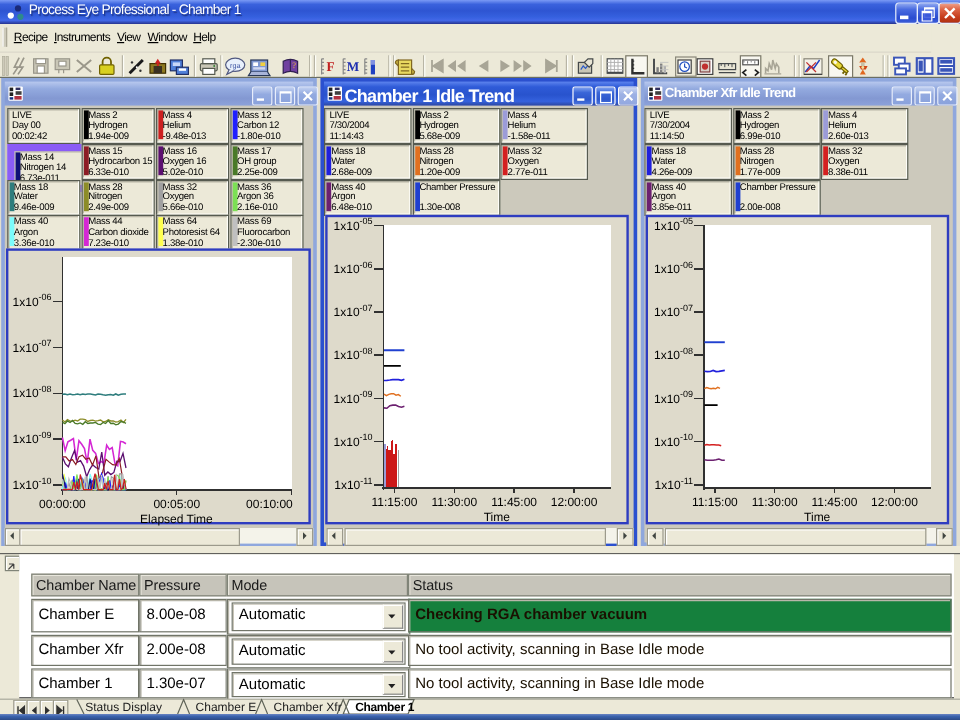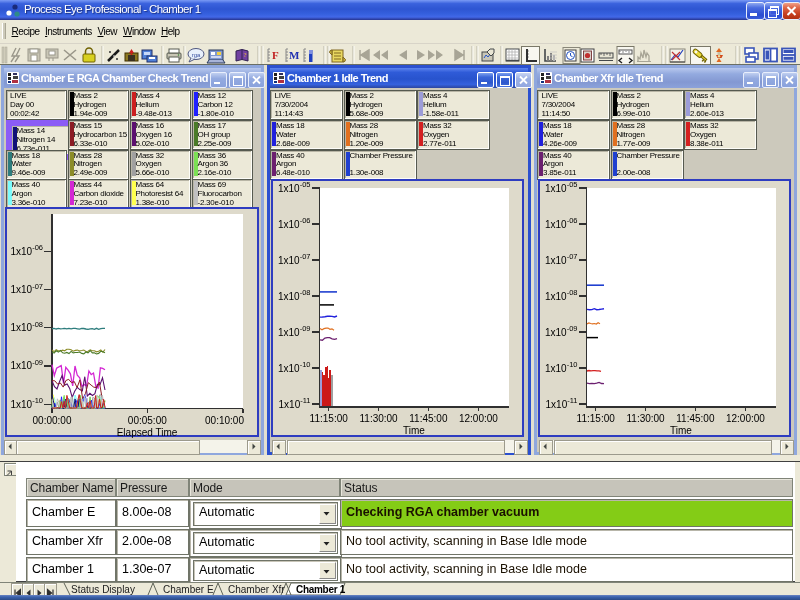--- a/index.html
+++ b/index.html
@@ -187,21 +187,20 @@
 <div style="position:absolute;left:1px;top:65px;width:263px;height:390px;background:#8fa7dd">
       <div style="position:absolute;left:3px;top:3px;width:257px;height:20px;background:linear-gradient(180deg,#b8c8ee 0%,#93aadf 30%,#8398d2 70%,#8ca2da 100%)">
         <div style="position:absolute;left:3px;top:4px;width:12px;height:12px;background:#fff;border-radius:1px">
           <div style="position:absolute;left:1px;top:1px;width:3px;height:3px;background:#202020"></div>
           <div style="position:absolute;left:6px;top:1px;width:4px;height:2px;background:#303060"></div>
           <div style="position:absolute;left:1px;top:5px;width:3px;height:3px;background:#202020"></div>
           <div style="position:absolute;left:6px;top:4px;width:5px;height:3px;background:#404040"></div>
           <div style="position:absolute;left:1px;top:9px;width:3px;height:2px;background:#103080"></div>
           <div style="position:absolute;left:5px;top:8px;width:6px;height:3px;background:#b03040"></div>
         </div>
-        <div style="position:absolute;left:17px;top:4px;font-size:11px;font-weight:bold;color:#fff;letter-spacing:-0.55px;white-space:nowrap">Chamber E RGA Chamber Check Trend</div>
         <div style="position:absolute;left:206px;top:4px;width:15px;height:14px;border-radius:2px;border:1px solid #e8eefc;background:linear-gradient(180deg,#c0cff0 0%,#93aae0 40%,#8aa2dc 100%)">
           <div style="position:absolute;left:3px;bottom:3px;width:6px;height:2px;background:#fff"></div>
         </div>
         <div style="position:absolute;left:225px;top:4px;width:15px;height:14px;border-radius:2px;border:1px solid #e8eefc;background:linear-gradient(180deg,#c0cff0 0%,#93aae0 40%,#8aa2dc 100%)">
           <div style="position:absolute;left:3px;top:3px;width:8px;height:7px;border:1px solid #fff;border-top:2px solid #fff"></div>
         </div>
         <div style="position:absolute;left:244px;top:4px;width:15px;height:14px;border-radius:2px;border:1px solid #e8eefc;background:linear-gradient(180deg,#c0cff0 0%,#93aae0 40%,#8aa2dc 100%)">
           <svg width="15" height="14" style="position:absolute;left:0;top:0">
             <path d="M4 3.5 L11 10.5 M11 3.5 L4 10.5" stroke="#fff" stroke-width="1.8"></path>
           </svg>
@@ -361,21 +360,21 @@
 <div style="position:absolute;left:267px;top:65px;width:264px;height:390px;background:#2b50cf">
       <div style="position:absolute;left:3px;top:3px;width:258px;height:20px;background:linear-gradient(180deg,#5d84ee 0%,#2f5bd8 22%,#2853cd 55%,#3562de 82%,#2c469f 100%)">
         <div style="position:absolute;left:3px;top:4px;width:12px;height:12px;background:#fff;border-radius:1px">
           <div style="position:absolute;left:1px;top:1px;width:3px;height:3px;background:#202020"></div>
           <div style="position:absolute;left:6px;top:1px;width:4px;height:2px;background:#303060"></div>
           <div style="position:absolute;left:1px;top:5px;width:3px;height:3px;background:#202020"></div>
           <div style="position:absolute;left:6px;top:4px;width:5px;height:3px;background:#404040"></div>
           <div style="position:absolute;left:1px;top:9px;width:3px;height:2px;background:#103080"></div>
           <div style="position:absolute;left:5px;top:8px;width:6px;height:3px;background:#b03040"></div>
         </div>
-        <div style="position:absolute;left:17px;top:4px;font-size:11px;font-weight:bold;color:#fff;letter-spacing:-0.55px;white-space:nowrap">Chamber 1 Idle Trend</div>
+        <div style="position:absolute;left:17px;top:4px;font-size:15px;font-weight:bold;color:#fff;letter-spacing:-0.55px;white-space:nowrap">Chamber 1 Idle Trend</div>
         <div style="position:absolute;left:207px;top:4px;width:15px;height:14px;border-radius:2px;border:1px solid #fff;background:linear-gradient(180deg,#7da0ef 0%,#3a66d8 30%,#2e58cc 70%,#4a74dd 100%)">
           <div style="position:absolute;left:3px;bottom:3px;width:6px;height:2px;background:#fff"></div>
         </div>
         <div style="position:absolute;left:226px;top:4px;width:15px;height:14px;border-radius:2px;border:1px solid #fff;background:linear-gradient(180deg,#7da0ef 0%,#3a66d8 30%,#2e58cc 70%,#4a74dd 100%)">
           <div style="position:absolute;left:3px;top:3px;width:8px;height:7px;border:1px solid #fff;border-top:2px solid #fff"></div>
         </div>
         <div style="position:absolute;left:245px;top:4px;width:15px;height:14px;border-radius:2px;border:1px solid #fff;background:linear-gradient(180deg,#c8d4f2 0%,#9db1e4 40%,#93a8e0 100%)">
           <svg width="15" height="14" style="position:absolute;left:0;top:0">
             <path d="M4 3.5 L11 10.5 M11 3.5 L4 10.5" stroke="#fff" stroke-width="1.8"></path>
           </svg>
@@ -634,21 +633,21 @@
     <div style="position:absolute;left:116px;top:499px;width:73px;height:28px;background:#fff;border:1px solid #707468;box-shadow:inset 1px 1px 0 #b8b6aa;font-size:12.5px;color:#000;padding:5px 0 0 5px;box-sizing:border-box;white-space:nowrap">8.00e-08</div>
     <div style="position:absolute;left:189px;top:499px;width:151px;height:28px;background:#fff;border:1px solid #707468;box-shadow:inset 1px 1px 0 #b8b6aa"></div>
     <div style="position:absolute;left:193px;top:502px;width:143px;height:22px;background:#fff;border:1px solid #707468;box-shadow:inset 1px 1px 0 #c8c5b8">
       <div style="position:absolute;left:5px;top:2px;font-size:12.5px;color:#000">Automatic</div>
       <div style="position:absolute;right:1px;top:1px;width:15px;height:18px;background:#ece9d8;border:1px solid #fff;border-right-color:#888;border-bottom-color:#888">
         <svg width="13" height="18" style="position:absolute;left:0;top:0">
           <path d="M3.5 7 L9.5 7 L6.5 10.5 Z" fill="#202020"></path>
         </svg>
       </div>
     </div>
-    <div style="position:absolute;left:340px;top:499px;width:453px;height:28px;background:#84cc16;border:1px solid #707468;box-shadow:inset 1px 1px 0 #b8b6aa;font-size:12.5px;font-weight:bold;color:#1a1000;padding:5px 0 0 5px;box-sizing:border-box;white-space:nowrap">Checking RGA chamber vacuum</div>
+    <div style="position:absolute;left:340px;top:499px;width:453px;height:28px;background:#15803d;border:1px solid #707468;box-shadow:inset 1px 1px 0 #b8b6aa;font-size:12.5px;font-weight:bold;color:#1a1000;padding:5px 0 0 5px;box-sizing:border-box;white-space:nowrap">Checking RGA chamber vacuum</div>
     <div style="position:absolute;left:26px;top:529px;width:90px;height:26px;background:#fff;border:1px solid #707468;box-shadow:inset 1px 1px 0 #b8b6aa;font-size:12.5px;color:#000;padding:4px 0 0 5px;box-sizing:border-box;white-space:nowrap">Chamber Xfr</div>
     <div style="position:absolute;left:116px;top:529px;width:73px;height:26px;background:#fff;border:1px solid #707468;box-shadow:inset 1px 1px 0 #b8b6aa;font-size:12.5px;color:#000;padding:4px 0 0 5px;box-sizing:border-box;white-space:nowrap">2.00e-08</div>
     <div style="position:absolute;left:189px;top:529px;width:151px;height:26px;background:#fff;border:1px solid #707468;box-shadow:inset 1px 1px 0 #b8b6aa"></div>
     <div style="position:absolute;left:193px;top:532px;width:143px;height:20px;background:#fff;border:1px solid #707468;box-shadow:inset 1px 1px 0 #c8c5b8">
       <div style="position:absolute;left:5px;top:2px;font-size:12.5px;color:#000">Automatic</div>
       <div style="position:absolute;right:1px;top:1px;width:15px;height:16px;background:#ece9d8;border:1px solid #fff;border-right-color:#888;border-bottom-color:#888">
         <svg width="13" height="16" style="position:absolute;left:0;top:0">
           <path d="M3.5 7 L9.5 7 L6.5 10.5 Z" fill="#202020"></path>
         </svg>
       </div>

